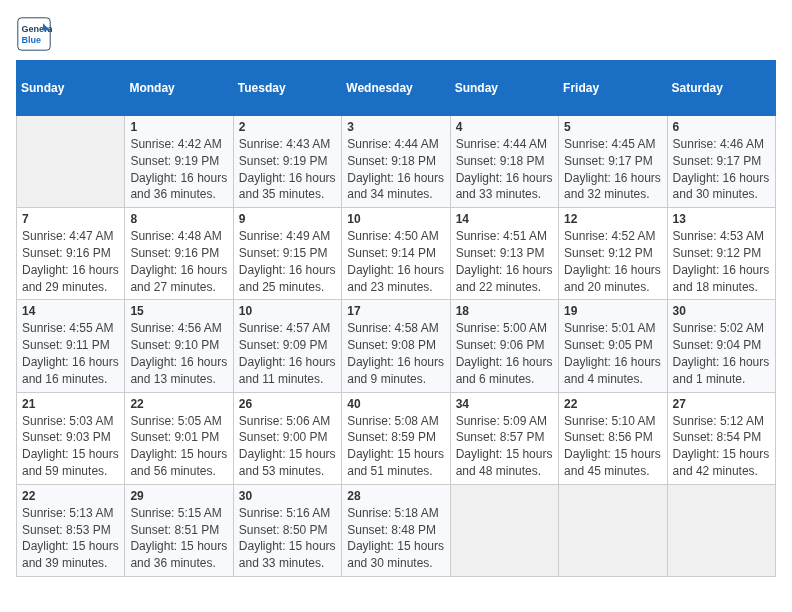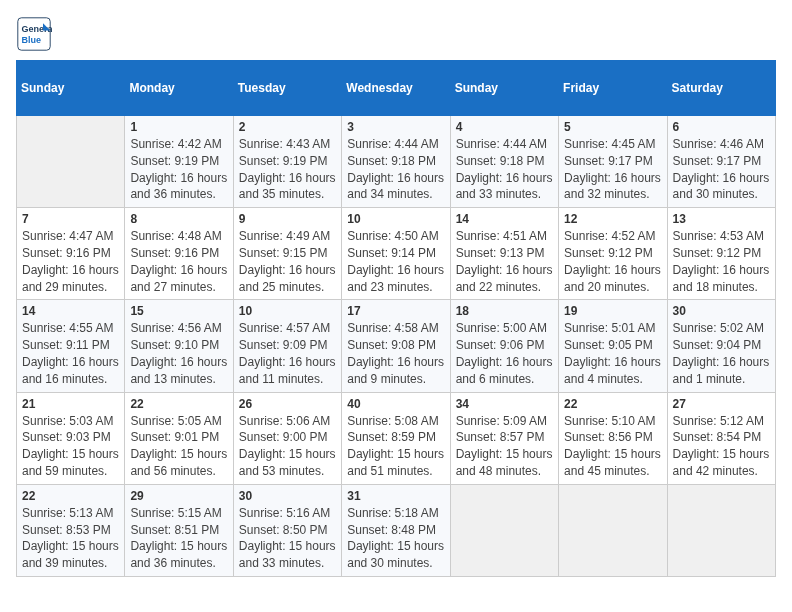--- a/index.html
+++ b/index.html
@@ -237,21 +237,21 @@
         </td>
         <td>
           <span class="day-num">29</span>
           <div class="day-info">Sunrise: 5:15 AM<br>Sunset: 8:51 PM<br>Daylight: 15 hours and 36 minutes.</div>
         </td>
         <td>
           <span class="day-num">30</span>
           <div class="day-info">Sunrise: 5:16 AM<br>Sunset: 8:50 PM<br>Daylight: 15 hours and 33 minutes.</div>
         </td>
         <td>
-          <span class="day-num">31</span>
+          <span class="day-num">28</span>
           <div class="day-info">Sunrise: 5:18 AM<br>Sunset: 8:48 PM<br>Daylight: 15 hours and 30 minutes.</div>
         </td>
         <td class="empty-cell"></td>
         <td class="empty-cell"></td>
         <td class="empty-cell"></td>
       </tr>
     </tbody>
 </table>
 
 </body></html>

